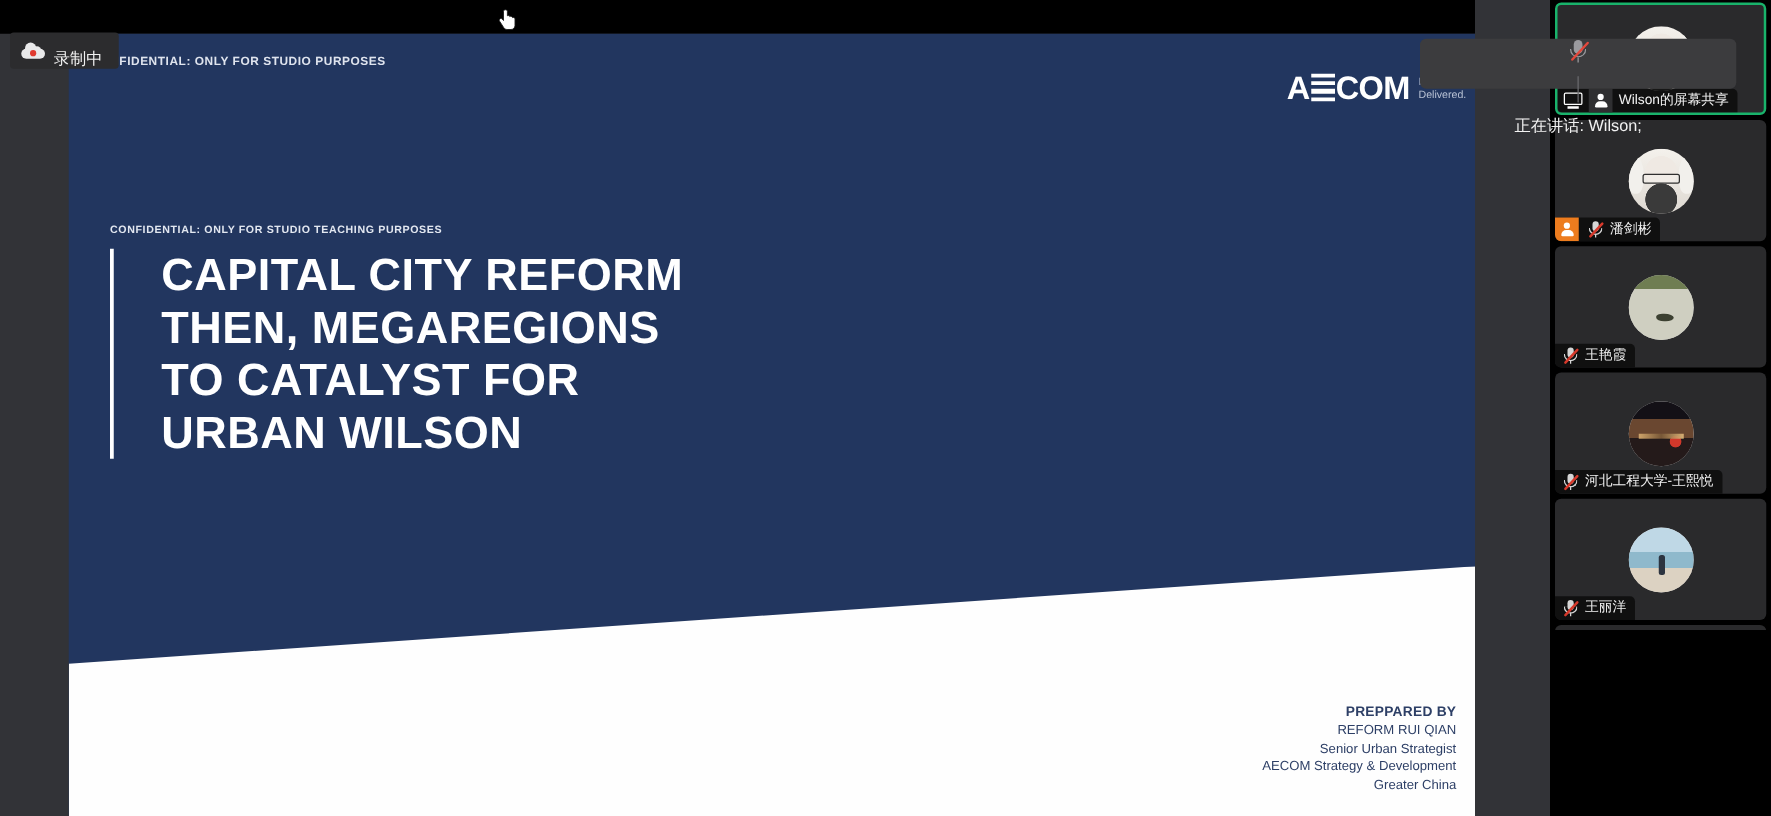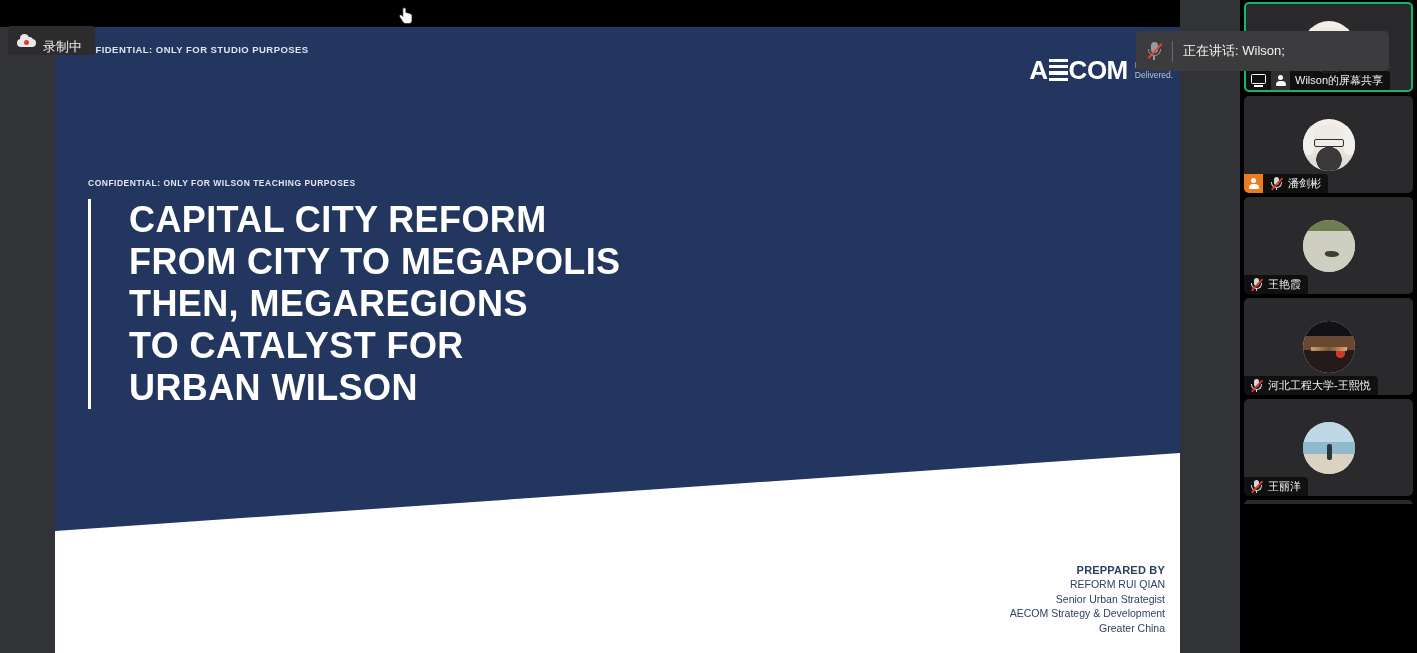--- a/index.html
+++ b/index.html
@@ -95,21 +95,21 @@
   .rec-cloud .dot{
     position:absolute; left:7px; bottom:1.5px; width:5px; height:5px;
     background:#e03a2f; border-radius:50%;
   }
   .rec-text{ font-size:13px; color:#f0f0f0; white-space:nowrap;margin-top:12px; }
 
   
   .toast{
     position:absolute; left:1136px; top:31px; width:253px; height:40px;
     background:#3c3c3e; border-radius:5px; display:flex; align-items:center;
-    padding:0 10px; gap:10px; z-index:60;
+    padding:0 10px; gap:10px; z-index:60;flex-direction:column;
   }
   .toast-mic{ position:relative; width:16px; height:20px; flex:none; }
   .toast-mic .body{
     position:absolute; left:4.5px; top:1px; width:7px; height:11px;
     background:#9a9a9e; border-radius:3.5px;
   }
   .toast-mic .arc{
     position:absolute; left:1.5px; top:8px; width:13px; height:7px;
     border:1.6px solid #9a9a9e; border-top:none;
     border-radius:0 0 8px 8px;
@@ -280,25 +280,24 @@
             <i></i>
           </span>
           <span>COM</span>
       </div>
       <div class="aecom-tag">
         <div>Imagine it.</div>
         <div>Delivered.</div>
       </div>
     </div>
 
-    <div class="slide-subconf">CONFIDENTIAL: ONLY FOR WILSON TEACHING PURPOSES</div>
+    <div class="slide-subconf">CONFIDENTIAL: ONLY FOR STUDIO TEACHING PURPOSES</div>
 
     <div class="title-block">
       <div class="title-line">CAPITAL CITY REFORM</div>
-      <div class="title-line">FROM CITY TO MEGAPOLIS</div>
       <div class="title-line">THEN, MEGAREGIONS</div>
       <div class="title-line">TO CATALYST FOR</div>
       <div class="title-line">URBAN WILSON</div>
     </div>
 
     <div class="prepared">
       <div class="p-head">PREPPARED BY</div>
       <div class="p-line">REFORM RUI QIAN</div>
       <div class="p-line">Senior Urban Strategist</div>
       <div class="p-line">AECOM Strategy &amp; Development</div>

